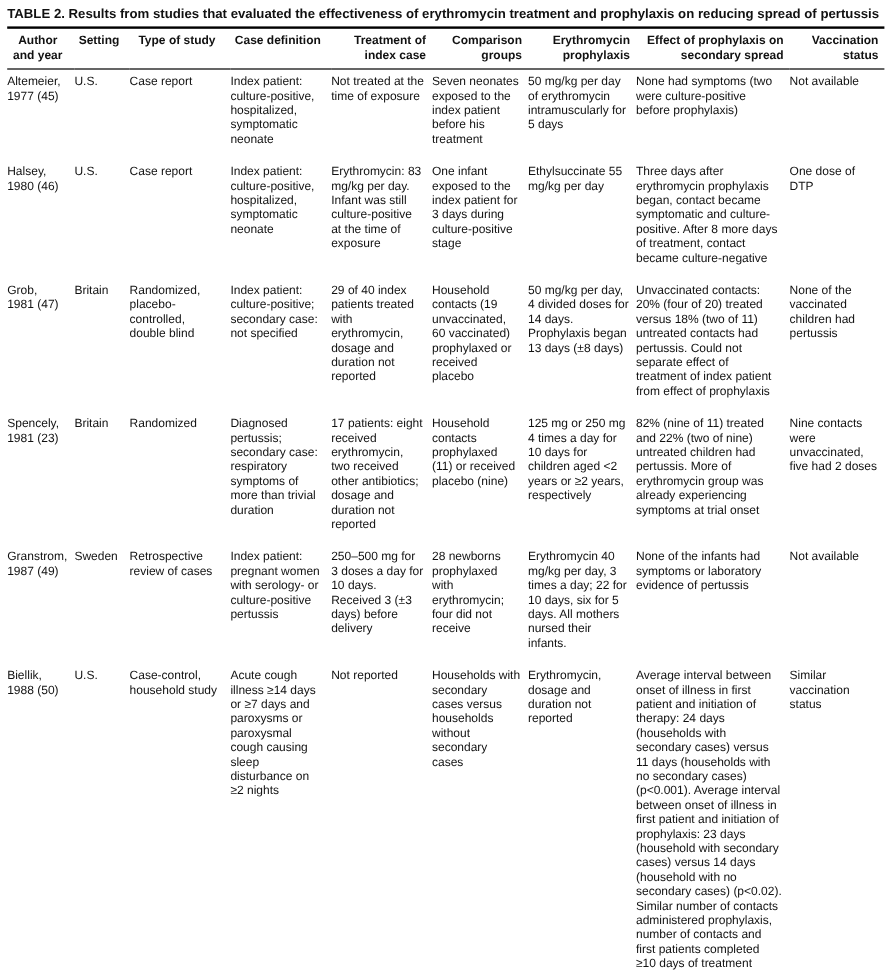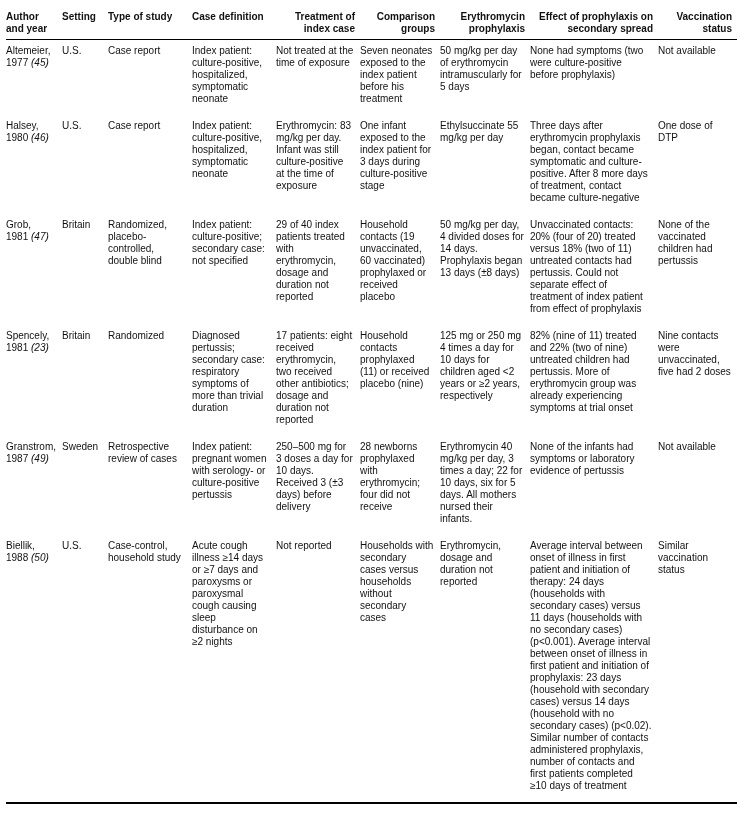--- a/index.html
+++ b/index.html
@@ -26,45 +26,45 @@
   table.results {
     width: 731px;
     border-collapse: collapse;
     table-layout: fixed;
     margin-top: 2px;
     border-bottom: 2px solid #000000;
   }
   table.results th {
     font-size: 10px;
     font-weight: bold;
-    text-align: left;
+    text-align: center;
     vertical-align: top;
     line-height: 1.2;
     padding: 3px 5px 4px 0;
     border-bottom: 1px solid #000000;
   }
   table.results th.center {
     text-align: right;
   }
   table.results td {
     font-size: 10px;
     font-weight: normal;
     text-align: left;
     vertical-align: top;
     line-height: 1.2;
     padding: 5px 6px 10px 0;
   }
   table.results td .ref {
-    font-style: italic;
   }
 </style>
 </head>
 <body>
 
 <div class="page">
+  <div class="table-title">TABLE 2. Results from studies that evaluated the effectiveness of erythromycin treatment and prophylaxis on reducing spread of pertussis</div>
   <table class="results">
     <colgroup>
       <col style="width:56px">
       <col style="width:46px">
       <col style="width:84px">
       <col style="width:84px">
       <col style="width:84px">
       <col style="width:80px">
       <col style="width:90px">
       <col style="width:128px">

